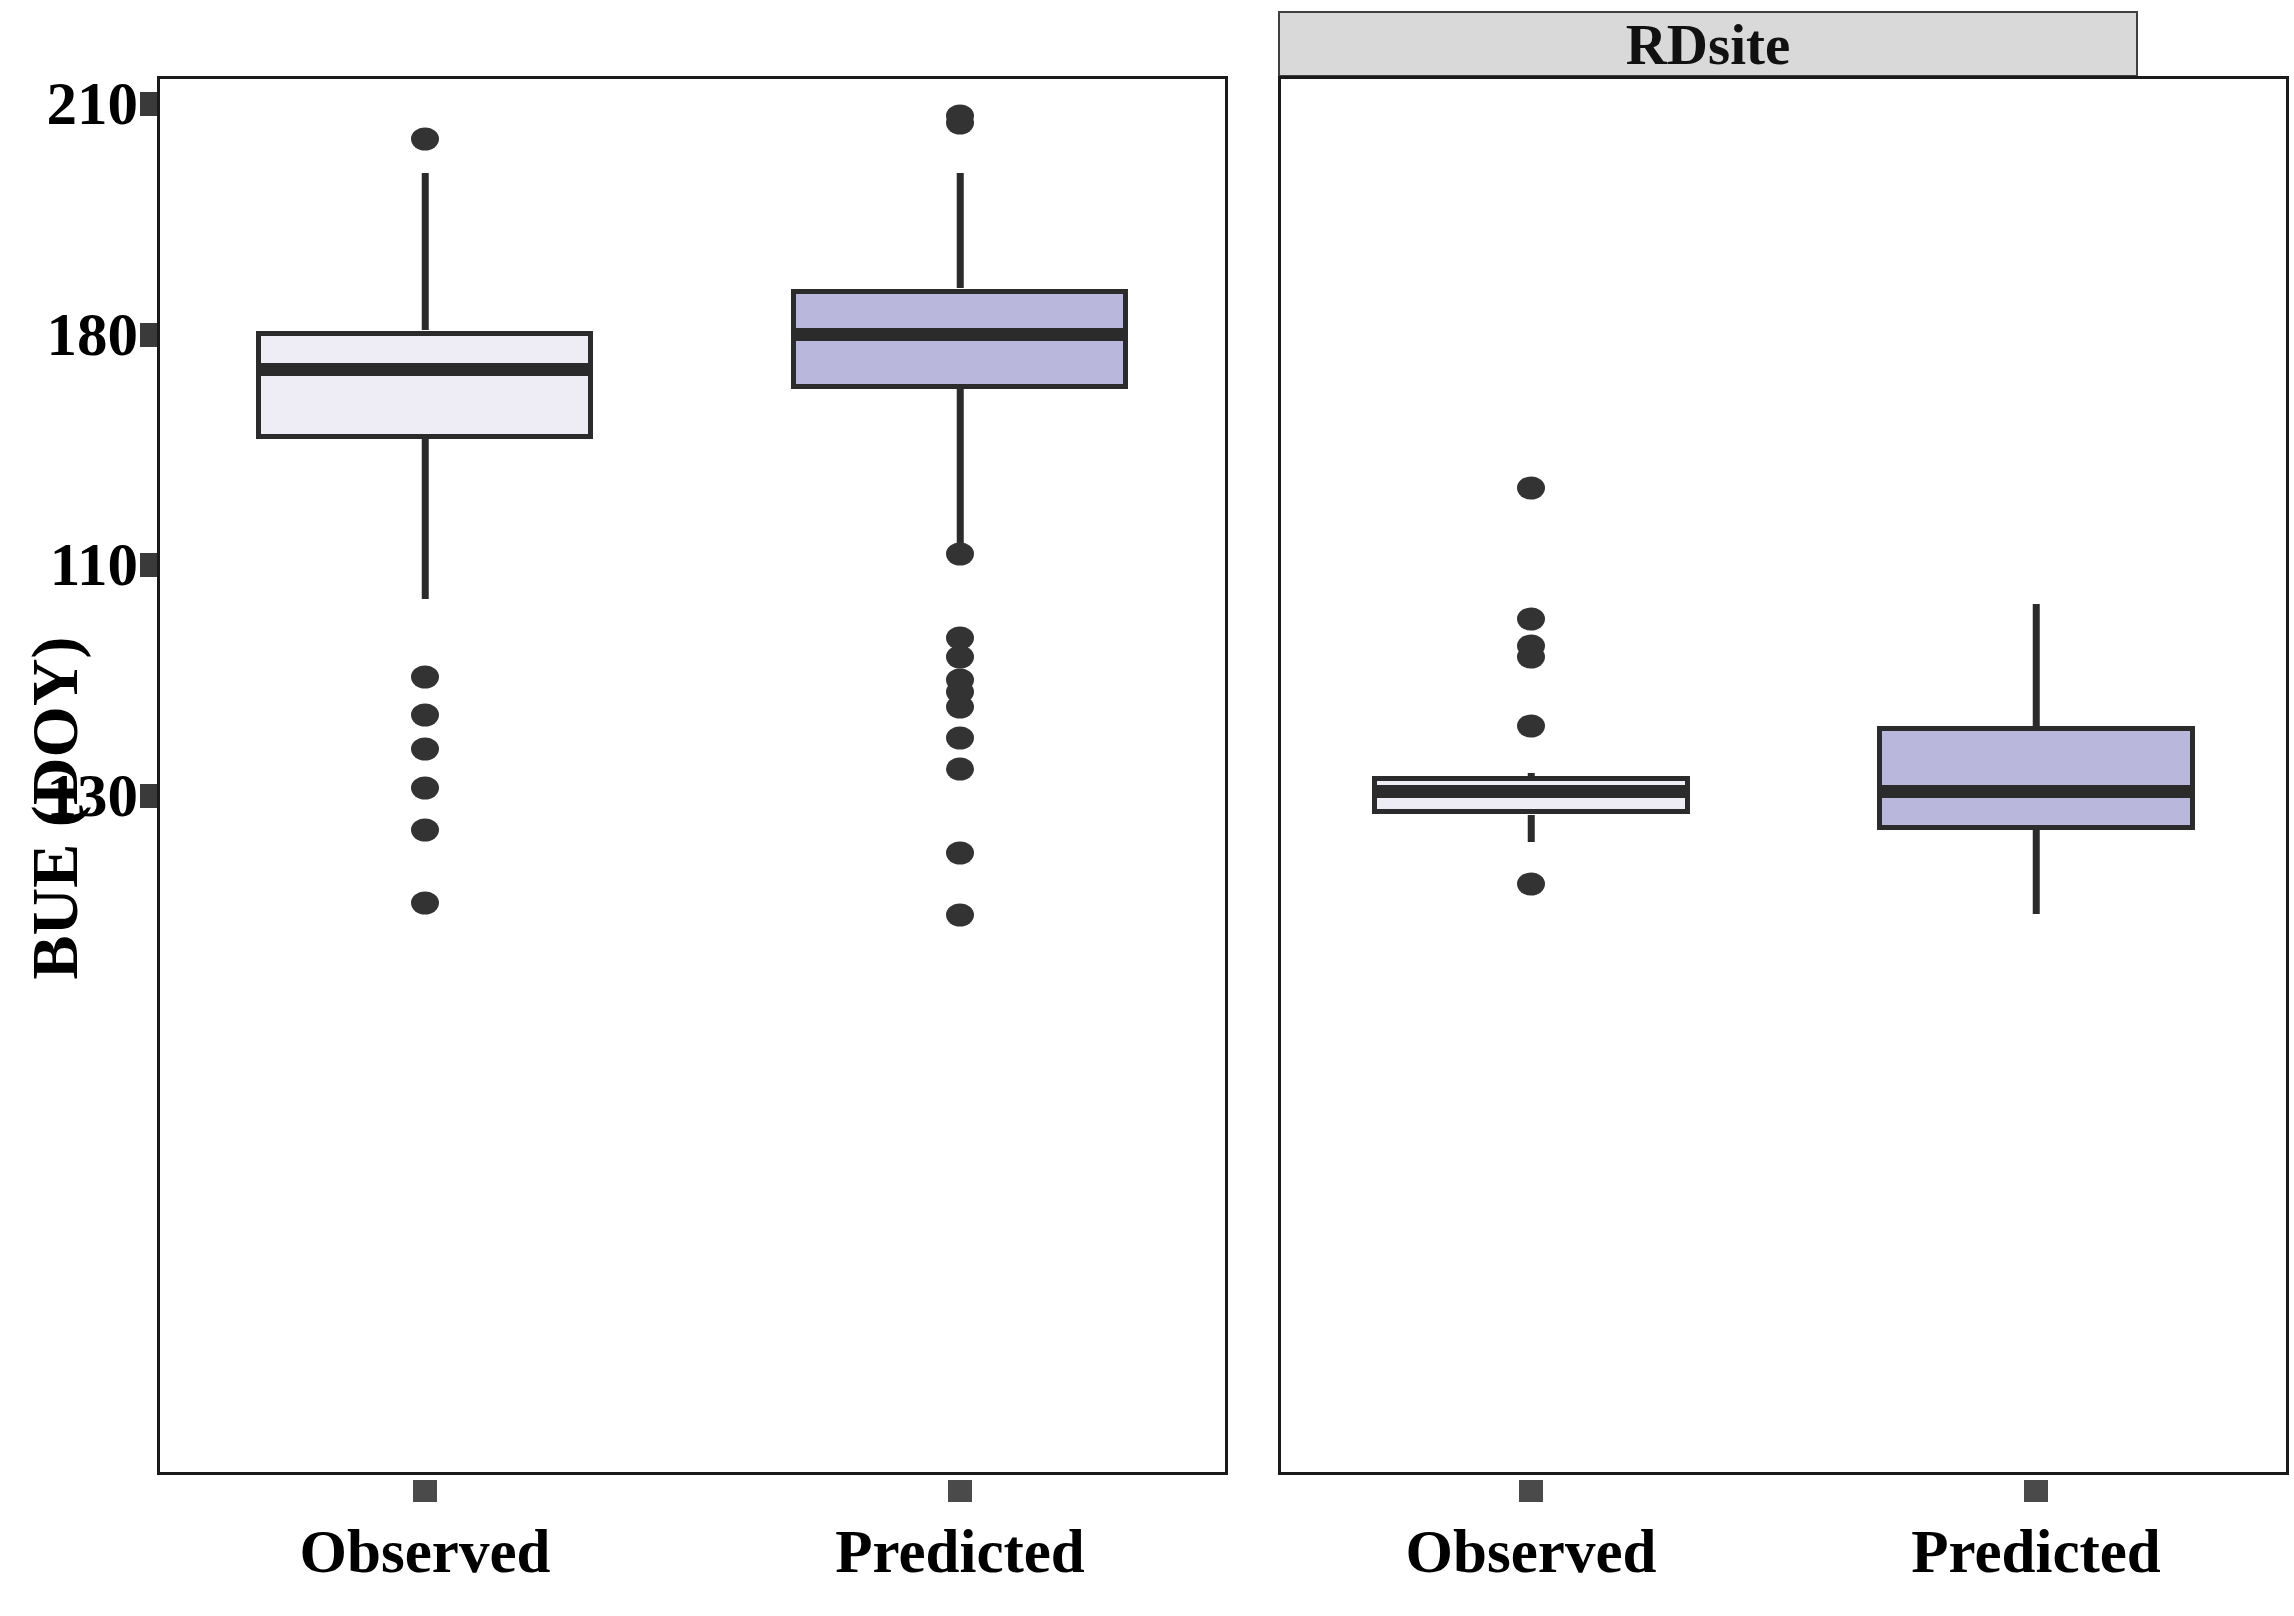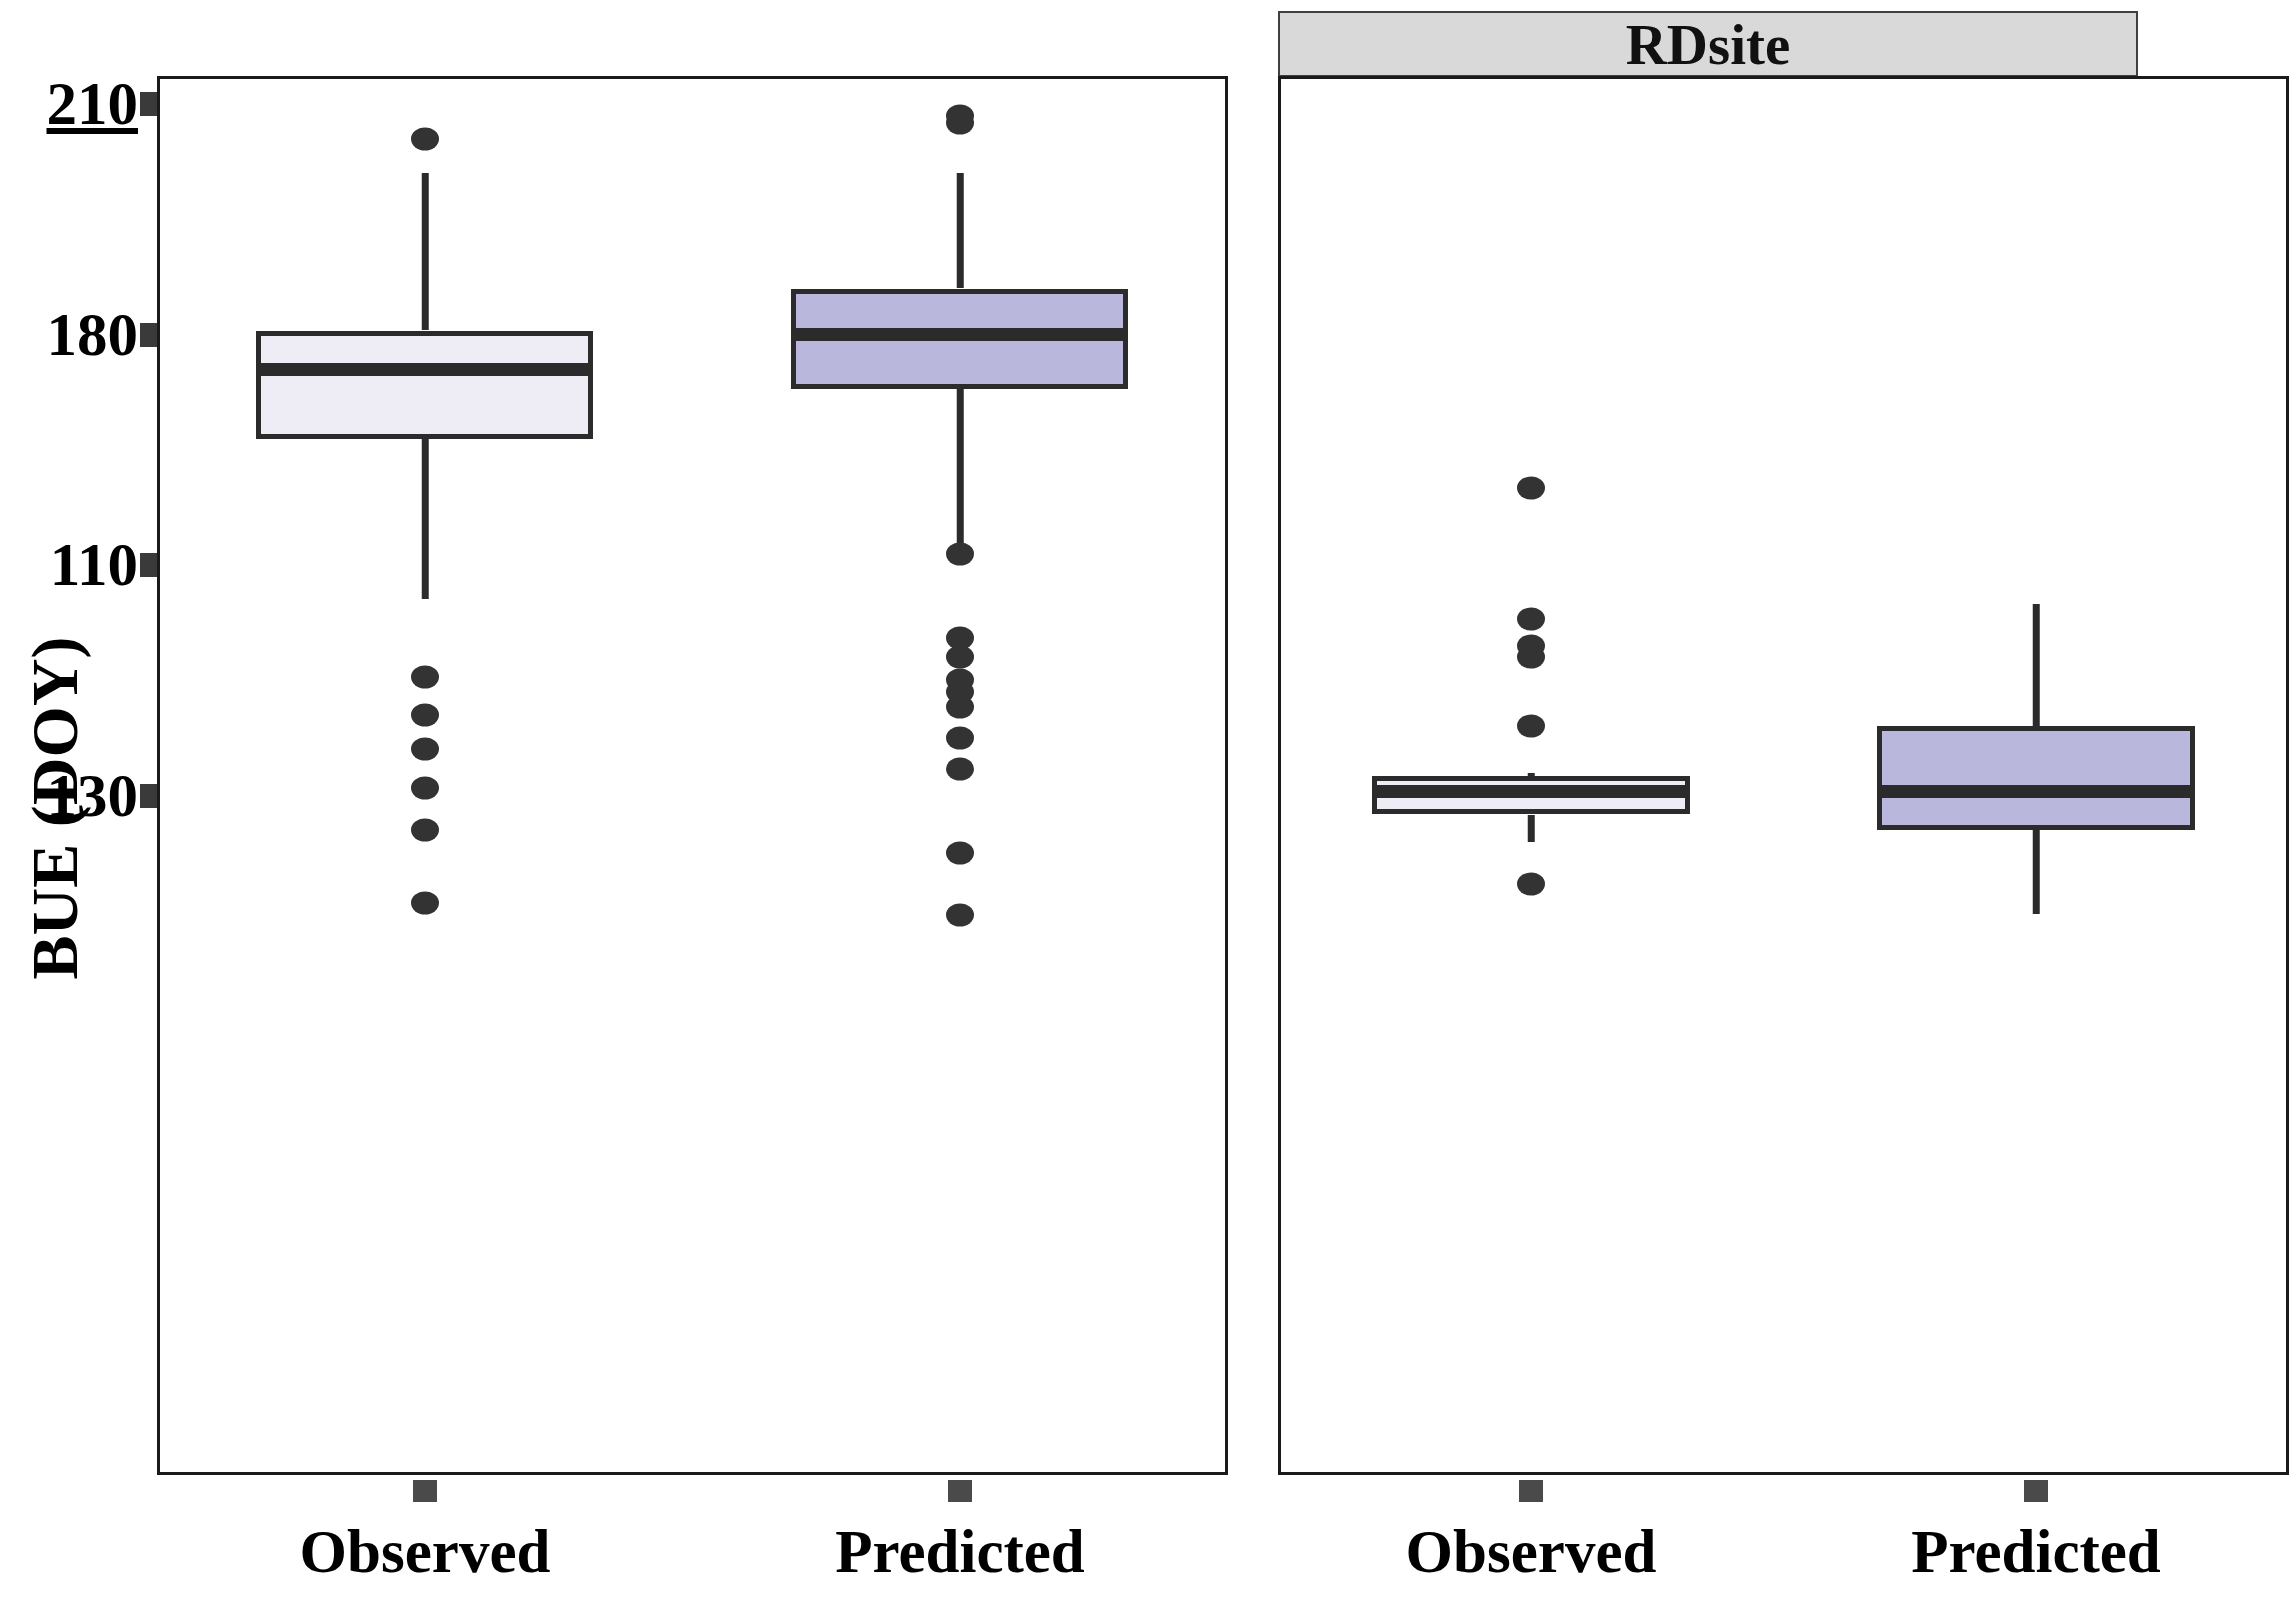--- a/index.html
+++ b/index.html
@@ -132,21 +132,21 @@
 </head>
 <body>
 
 <div id="root">
 
   <div id="ylab">
     <span>BUE (DOY)</span>
   </div>
 
   <div id="y-axis-ticks">
-      <div class="ytick-label" style="right: 2156px; top: 104px; text-decoration: underline;">210</div>
+      <div class="ytick-label" style="right: 2156px; top: 104px;">210</div>
       <div class="ytick-mark" style="left: 140px; top: 104px;"></div>
       <div class="ytick-label" style="right: 2156px; top: 335px;">180</div>
       <div class="ytick-mark" style="left: 140px; top: 335px;"></div>
       <div class="ytick-label" style="right: 2156px; top: 565px;">110</div>
       <div class="ytick-mark" style="left: 140px; top: 565px;"></div>
       <div class="ytick-label" style="right: 2156px; top: 796px;">130</div>
       <div class="ytick-mark" style="left: 140px; top: 796px;"></div>
     </div>
   <div id="panels-layer">
       <div class="panel" style="left: 157px; width: 1071px; height: 1466px;">

